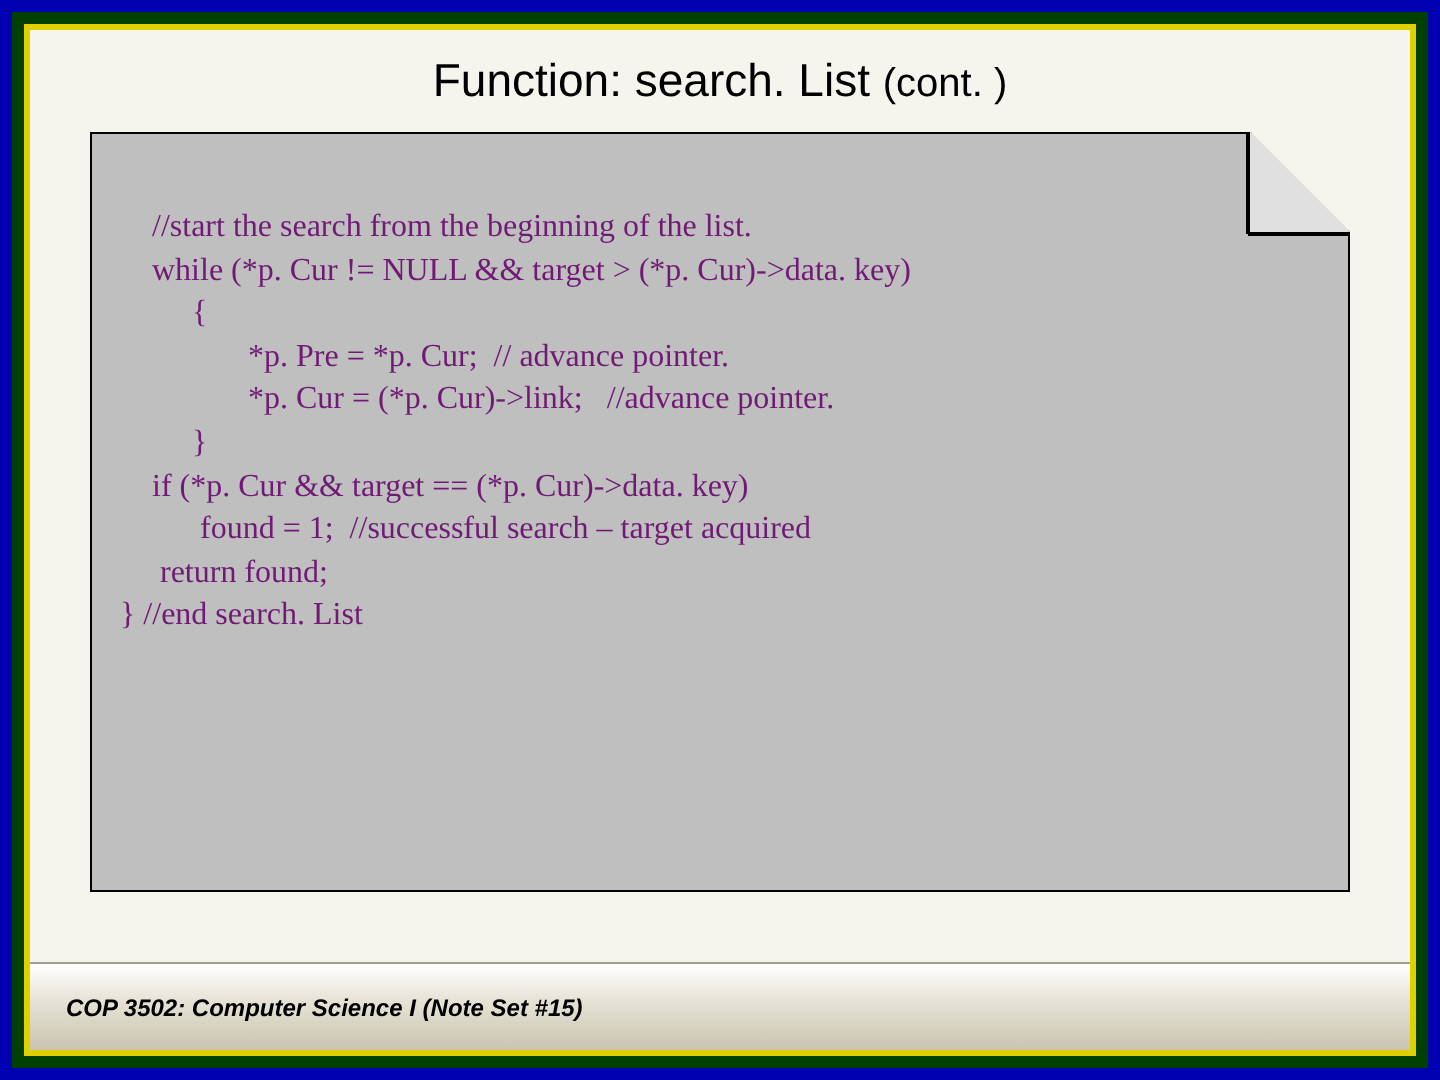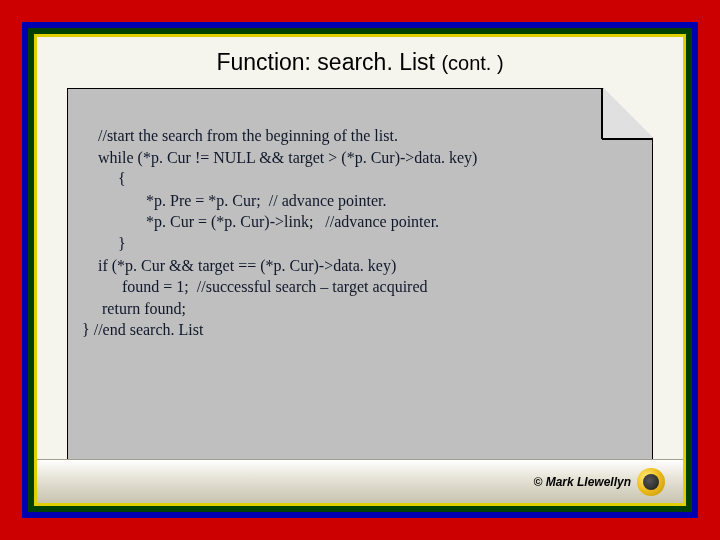--- a/index.html
+++ b/index.html
@@ -7,21 +7,21 @@
     width: 720px;
     height: 540px;
     background: #b8b8b8;
     font-family: "Times New Roman", serif;
     overflow: hidden;
   }
   .frame-red {
     width: 100%;
     height: 100%;
     background: #cc0000;
-    padding: 22px;
+    padding: 0;
   }
   .frame-blue {
     width: 100%;
     height: 100%;
     background: #0000b0;
     padding: 6px;
   }
   .frame-green {
     width: 100%;
     height: 100%;
@@ -109,21 +109,21 @@
     left: 0;
     bottom: -1px;
     height: 1px;
     width: 50px;
     background: #000;
   }
   .code {
     font-family: "Times New Roman", serif;
     font-size: 16px;
     line-height: 1.35;
-    color: #0f172a;
+    color: #701a75;
     white-space: pre;
   }
   .footer {
     position: absolute;
     left: 0; right: 0; bottom: 0;
     height: 44px;
     background: linear-gradient(180deg, #fff 0%, #e8e4d8 40%, #c8c4b0 100%);
     border-top: 1px solid #a0a090;
     display: flex;
     align-items: center;
@@ -187,23 +187,20 @@
             <span class="cont">(cont. )</span>
           </div>
 
           <div class="code-box">
             <div class="fold"></div>
             <div class="fold-line"></div>
             <div class="code"><div>    //start the search from the beginning of the list.</div><div>    while (*p. Cur != NULL &amp;&amp; target &gt; (*p. Cur)-&gt;data. key)</div><div>         {</div><div>                *p. Pre = *p. Cur;  // advance pointer.</div><div>                *p. Cur = (*p. Cur)-&gt;link;   //advance pointer.</div><div>         }</div><div>    if (*p. Cur &amp;&amp; target == (*p. Cur)-&gt;data. key)</div><div>          found = 1;  //successful search – target acquired</div><div></div><div>     return found;</div><div>} //end search. List</div></div>
           </div>
 
           <div class="footer">
-            <div class="footer-right">
-              <span>© Mark Llewellyn</span>
-              <span class="logo"></span>
-            </div>
+            <div class="footer-left">COP 3502: Computer Science I  (Note Set #15)</div>
           </div>
 
         </div>
       </div>
     </div>
   </div>
 </div>
 
 </body></html>

